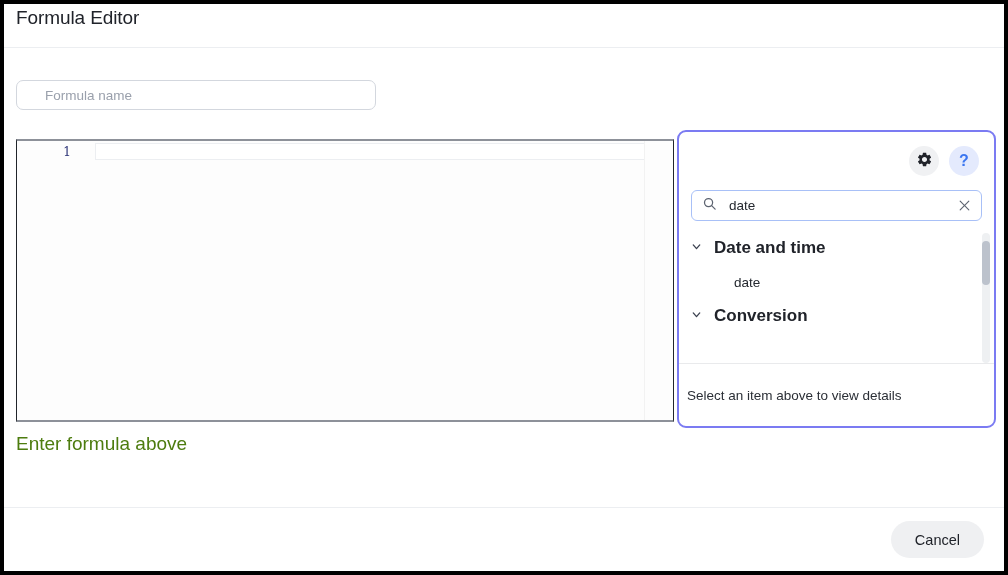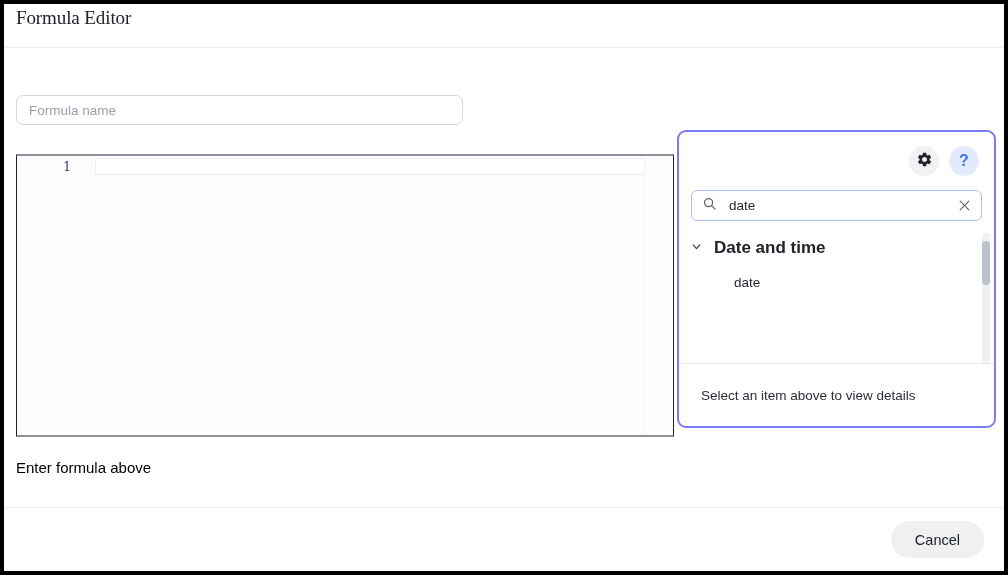--- a/index.html
+++ b/index.html
@@ -28,21 +28,20 @@
 
   
   .header {
     height: 44px;
     flex: 0 0 44px;
     border-bottom: 1px solid #eceef1;
     display: flex;
     align-items: center;
     padding: 0 0 16px 12px;
     box-sizing: border-box;
-    font-family: Liberation Serif, serif;
   }
   .header-title {
     font-size: 19px;
     color: #20232a;
     letter-spacing: -0.1px;
   }
 
   
   .body-area {
     flex: 1 1 auto;
@@ -51,28 +50,28 @@
 
   .left-col {
     position: absolute;
     left: 12px;
     top: 0;
     width: 660px;
   }
 
   
   .name-input {
-    margin-top: 47px;
-    width: 447px;
+    margin-top: 32px;
+    width: 360px;
     height: 30px;
     box-sizing: border-box;
     border: 1px solid #d3d7de;
     border-radius: 7px;
     background: #ffffff;
-    padding: 0 12px;
+    padding: 0 28px;
     font-size: 13.5px;
     color: #2b2f36;
     font-family: "Liberation Sans", sans-serif;
     outline: none;
   }
   .name-input::placeholder { color: #9aa0ac; }
 
   
   .editor {
     margin-top: 29px;
@@ -119,23 +118,23 @@
   .editor-ruler {
     position: absolute;
     right: 28px;
     top: 0;
     bottom: 0;
     width: 1px;
     background: #f2f2f2;
   }
 
   .hint-text {
-    margin-top: 22px;
-    font-size: 15px;
-    color: #000000;
+    margin-top: 11px;
+    font-size: 19px;
+    color: #4d7c0f;
   }
 
   
   .side-panel {
     position: absolute;
     left: 673px;
     top: 82px;
     width: 319px;
     height: 298px;
     box-sizing: border-box;
@@ -257,21 +256,21 @@
     width: 8px;
     height: 44px;
     background: #bcc2cc;
     border-radius: 4px;
   }
 
   .panel-detail {
     flex: 0 0 62px;
     display: flex;
     align-items: center;
-    padding-left: 22px;
+    padding-left: 8px;
     font-size: 13.5px;
     color: #2b2f36;
     box-sizing: border-box;
   }
 
   
   .footer {
     flex: 0 0 64px;
     border-top: 1px solid #eceef1;
     display: flex;
@@ -359,20 +358,28 @@
             <span>
               <svg width="13" height="13" viewBox="0 0 24 24" fill="none" stroke="#3c4250" stroke-width="2.4" aria-hidden="true">
                 <polyline points="6,9 12,16 18,9" stroke-linecap="round" stroke-linejoin="round"></polyline>
               </svg>
             </span>
             <span class="fn-group-label">Date and time</span>
           </div>
 
           <div class="fn-item">date</div>
 
+          <div class="fn-group">
+            <span>
+              <svg width="13" height="13" viewBox="0 0 24 24" fill="none" stroke="#3c4250" stroke-width="2.4" aria-hidden="true">
+                <polyline points="6,9 12,16 18,9" stroke-linecap="round" stroke-linejoin="round"></polyline>
+              </svg>
+            </span>
+            <span class="fn-group-label">Conversion</span>
+          </div>
 
 
         </div>
         <div class="list-scrollbar">
           <div class="list-scrollbar-thumb"></div>
         </div>
       </div>
 
       <div class="panel-detail">Select an item above to view details</div>
 

